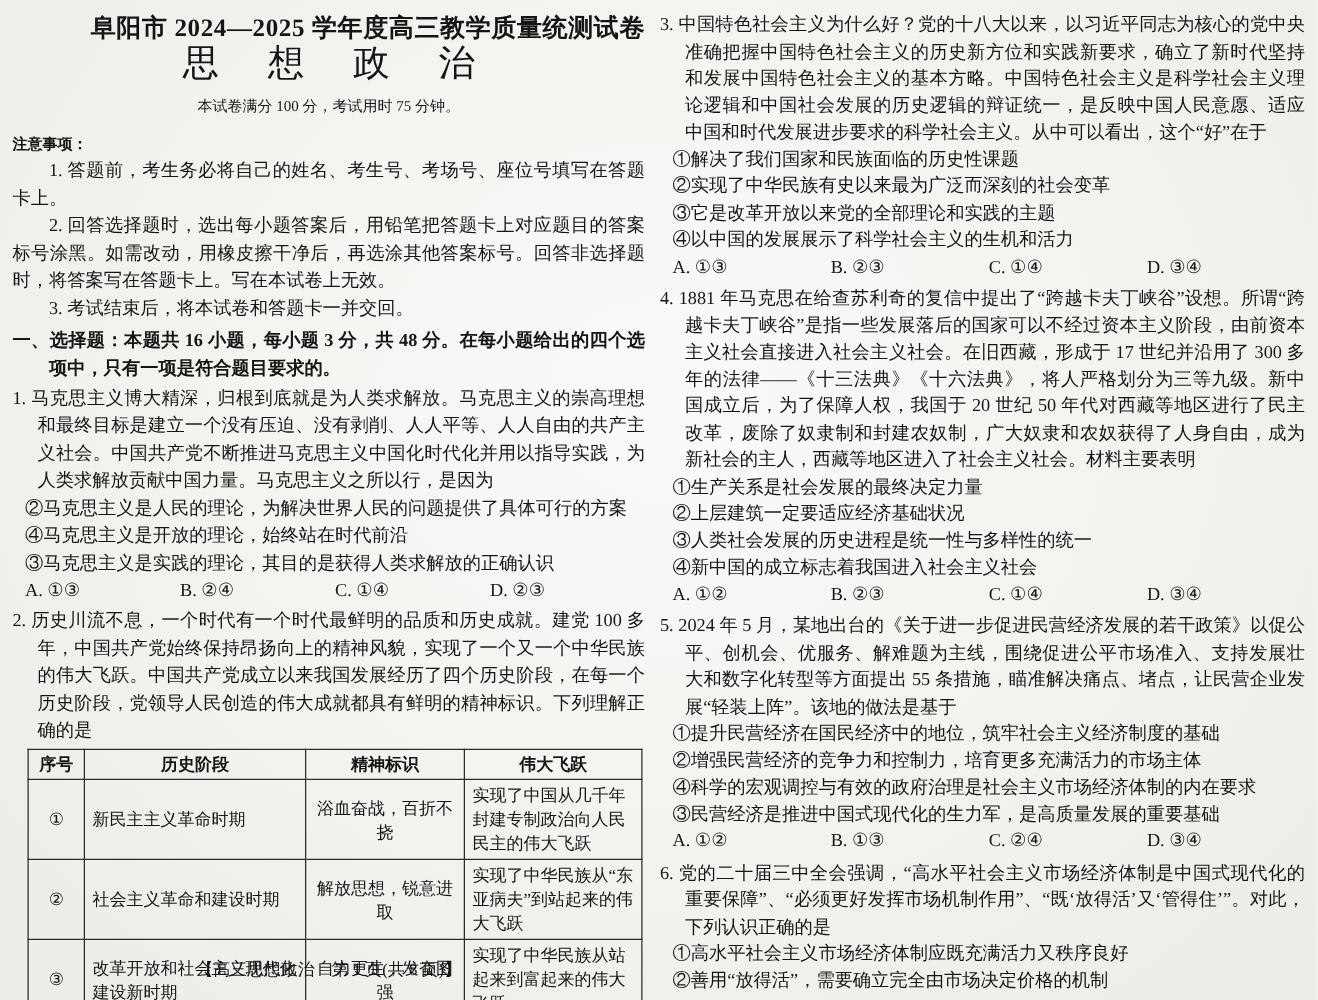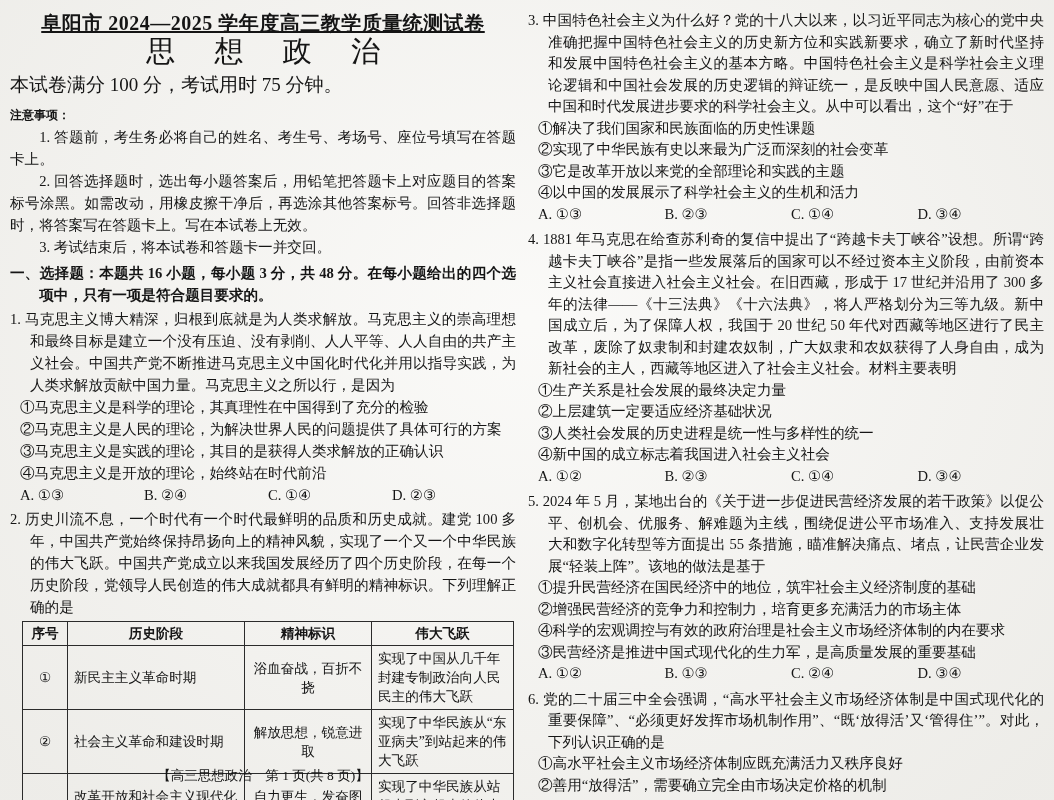--- a/index.html
+++ b/index.html
@@ -14,23 +14,23 @@
   .sheet {
     position:absolute; inset:0;
     background:
       radial-gradient(ellipse at 50% 40%, rgba(255,255,255,0.55), rgba(0,0,0,0.03) 95%),
       #f5f4f0;
   }
   .col { position:absolute; top:0; height:100%; font-size:14.6px; line-height:22px; }
   .col-left  { left:10px;  width:506px; }
   .col-right { left:528px; width:516px; line-height:21.5px; }
 
-  .title    { text-align:center; font-weight:bold; font-size:20px; margin:12px 0 0; letter-spacing:0.5px;text-decoration:underline; }
+  .title    { text-align:right; font-weight:bold; font-size:20px; margin:12px 0 0; letter-spacing:0.5px; }
   .subtitle { text-align:center; font-weight:normal; font-size:29px; margin:6px 0 0; letter-spacing:16px; text-indent:16px; }
-  .exam-info{ text-align:left; font-size:19px; margin:12px 0 0; }
+  .exam-info{ text-align:center; font-size:12px; margin:12px 0 0; }
   .notes-title { font-weight:bold; font-size:12px; margin:8px 0 0; }
   .note { margin:0; text-indent:2em; text-align:justify; }
   .section-title { font-weight:bold; margin:4px 0 0; padding-left:2em; text-indent:-2em; text-align:justify; }
 
   .q { margin-top:2px; }
   .col-right .q { margin-top:4px; }
   .stem { margin:0; padding-left:20px; text-indent:-20px; text-align:justify; }
   .opt { margin:0; padding-left:10px; }
   .choices { display:flex; padding-left:10px; }
   .choices span { width:25%;font-family:Liberation Serif, serif; }
@@ -65,24 +65,23 @@
 
     <p class="notes-title">注意事项：</p>
     <p class="note">1. 答题前，考生务必将自己的姓名、考生号、考场号、座位号填写在答题卡上。</p>
     <p class="note">2. 回答选择题时，选出每小题答案后，用铅笔把答题卡上对应题目的答案标号涂黑。如需改动，用橡皮擦干净后，再选涂其他答案标号。回答非选择题时，将答案写在答题卡上。写在本试卷上无效。</p>
     <p class="note">3. 考试结束后，将本试卷和答题卡一并交回。</p>
 
     <p class="section-title">一、选择题：本题共 16 小题，每小题 3 分，共 48 分。在每小题给出的四个选项中，只有一项是符合题目要求的。</p>
 
     <div class="q">
       <p class="stem"><span>1.</span> <span>马克思主义博大精深，归根到底就是为人类求解放。马克思主义的崇高理想和最终目标是建立一个没有压迫、没有剥削、人人平等、人人自由的共产主义社会。中国共产党不断推进马克思主义中国化时代化并用以指导实践，为人类求解放贡献中国力量。马克思主义之所以行，是因为</span></p>
-      <p class="opt">①马克思主义是科学的理论，其真理性在中国得到了充分的检验</p>
       <p class="opt">②马克思主义是人民的理论，为解决世界人民的问题提供了具体可行的方案</p>
+      <p class="opt">④马克思主义是开放的理论，始终站在时代前沿</p>
       <p class="opt">③马克思主义是实践的理论，其目的是获得人类求解放的正确认识</p>
-      <p class="opt">④马克思主义是开放的理论，始终站在时代前沿</p>
       <div class="choices">
         <span>A. ①③</span>
         <span>B. ②④</span>
         <span>C. ①④</span>
         <span>D. ②③</span>
       </div>
     </div>
 
     <div class="q">
       <p class="stem"><span>2.</span> <span>历史川流不息，一个时代有一个时代最鲜明的品质和历史成就。建党 100 多年，中国共产党始终保持昂扬向上的精神风貌，实现了一个又一个中华民族的伟大飞跃。中国共产党成立以来我国发展经历了四个历史阶段，在每一个历史阶段，党领导人民创造的伟大成就都具有鲜明的精神标识。下列理解正确的是</span></p>

